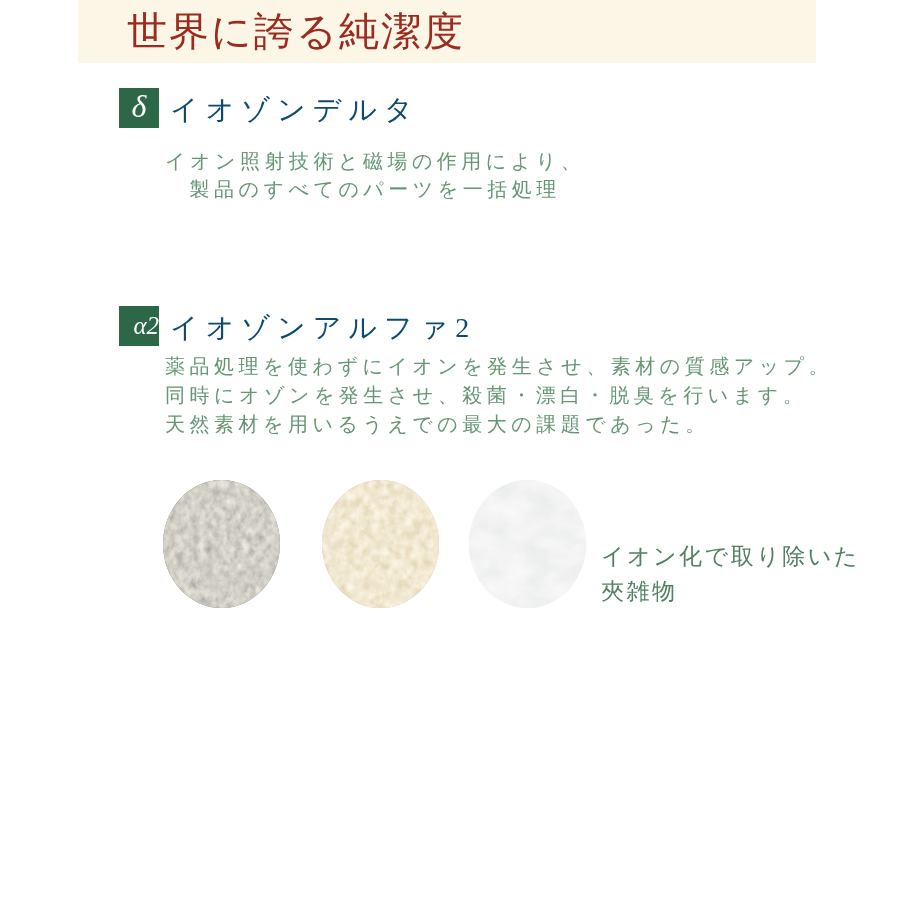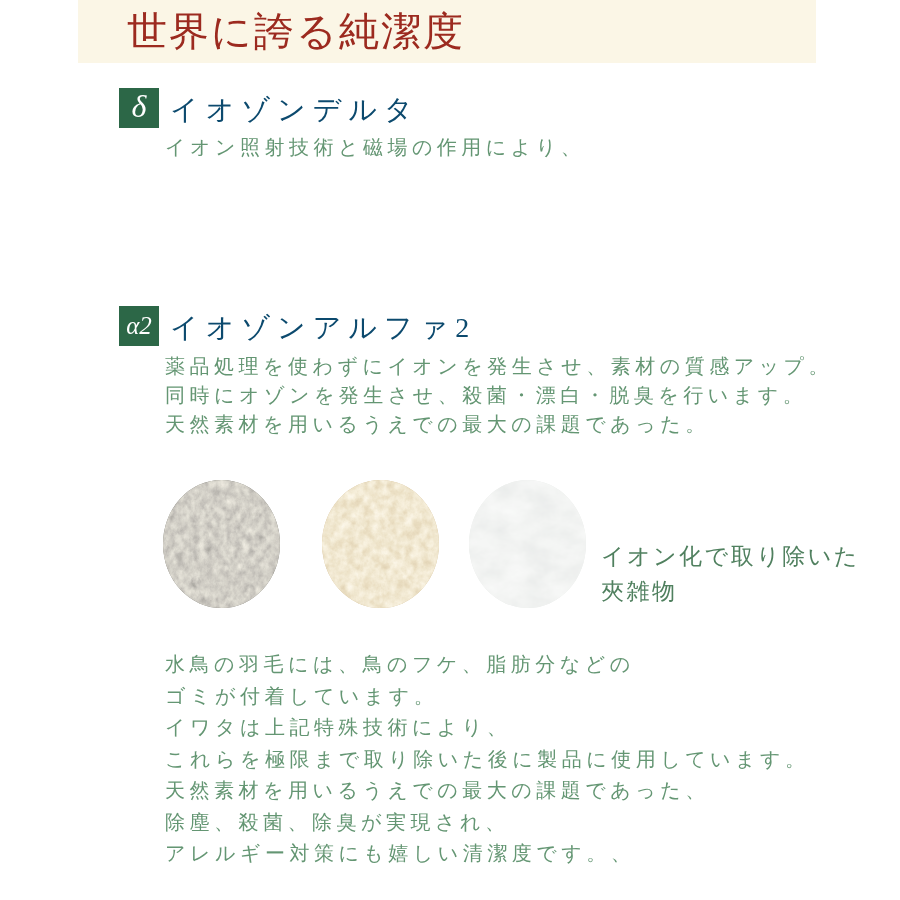--- a/index.html
+++ b/index.html
@@ -18,36 +18,36 @@
   }
 
   
   .section-icon {
     position:absolute; width:40px; height:40px; background:#2c6747;
     color:#ffffff; font-family:"Liberation Serif","DejaVu Serif",serif;
     font-style:italic; display:flex; align-items:center; justify-content:center;
     box-sizing:border-box;
   }
   #icon-delta { left:103px; top:88px; font-size:32px; padding-bottom:3px; }
-  #icon-alpha { left:103px; top:306px; font-size:25px; }
+  #icon-alpha { left:103px; top:306px; font-size:25px;justify-content:flex-end; }
 
   
   .section-heading {
     position:absolute; left:154px; margin:0;
     font-family:"Liberation Serif","DejaVu Serif",serif; font-weight:500;
     font-size:28px; line-height:34px; color:#0c4a6e; letter-spacing:7px;
     white-space:nowrap;
   }
   #heading-delta { top:93px; }
   #heading-alpha { top:311px; }
 
   
   .body-par { position:absolute; left:149px; color:#649673; font-size:20px;
     letter-spacing:4.5px; white-space:nowrap; }
-  #par-delta   { top:134px; line-height:27.5px;text-align:center; }
+  #par-delta   { top:148px; line-height:27.5px;text-align:center; }
   #par-alpha   { top:352px; line-height:29px; }
   #par-closing { top:649px; line-height:31.5px; }
 
   
   .circle-img { position:absolute; top:480px; }
   #circle-1 { left:147px; }
   #circle-2 { left:306px; }
   #circle-3 { left:453px; }
 
   
@@ -98,20 +98,21 @@
   <div class="header-band">
     <h1 class="page-title">世界に誇る純潔度</h1>
   </div>
 
   <div class="section-icon" id="icon-delta">
     <span>δ</span>
   </div>
   <h2 class="section-heading" id="heading-delta">イオゾンデルタ</h2>
   <div class="body-par" id="par-delta">
     <div>イオン照射技術と磁場の作用により、</div>
+    <div>製品のすべてのパーツを一括処理</div>
   </div>
 
   <div class="section-icon" id="icon-alpha">
     <span>α2</span>
   </div>
   <h2 class="section-heading" id="heading-alpha">イオゾンアルファ2</h2>
   <div class="body-par" id="par-alpha">
     <div>薬品処理を使わずにイオンを発生させ、素材の質感アップ。</div>
     <div>同時にオゾンを発生させ、殺菌・漂白・脱臭を行います。</div>
     <div>天然素材を用いるうえでの最大の課題であった。</div>
@@ -149,23 +150,14 @@
       <rect width="117" height="128" fill="#e9ece9"></rect>
       <rect width="117" height="128" filter="url(#tex-clean)"></rect>
     </g>
   </svg>
 
   <p class="gallery-caption">
     <span>イオン化で取り除いた</span><br>
     <span>夾雑物</span>
   </p>
 
-  <div class="body-par" id="par-closing">
-    <div>水鳥の羽毛には、鳥のフケ、脂肪分などの</div>
-    <div>ゴミが付着しています。</div>
-    <div>イワタは上記特殊技術により、</div>
-    <div>これらを極限まで取り除いた後に製品に使用しています。</div>
-    <div>天然素材を用いるうえでの最大の課題であった、</div>
-    <div>除塵、殺菌、除臭が実現され、</div>
-    <div>アレルギー対策にも嬉しい清潔度です。、</div>
-  </div>
 
 </div>
 
 </body></html>

